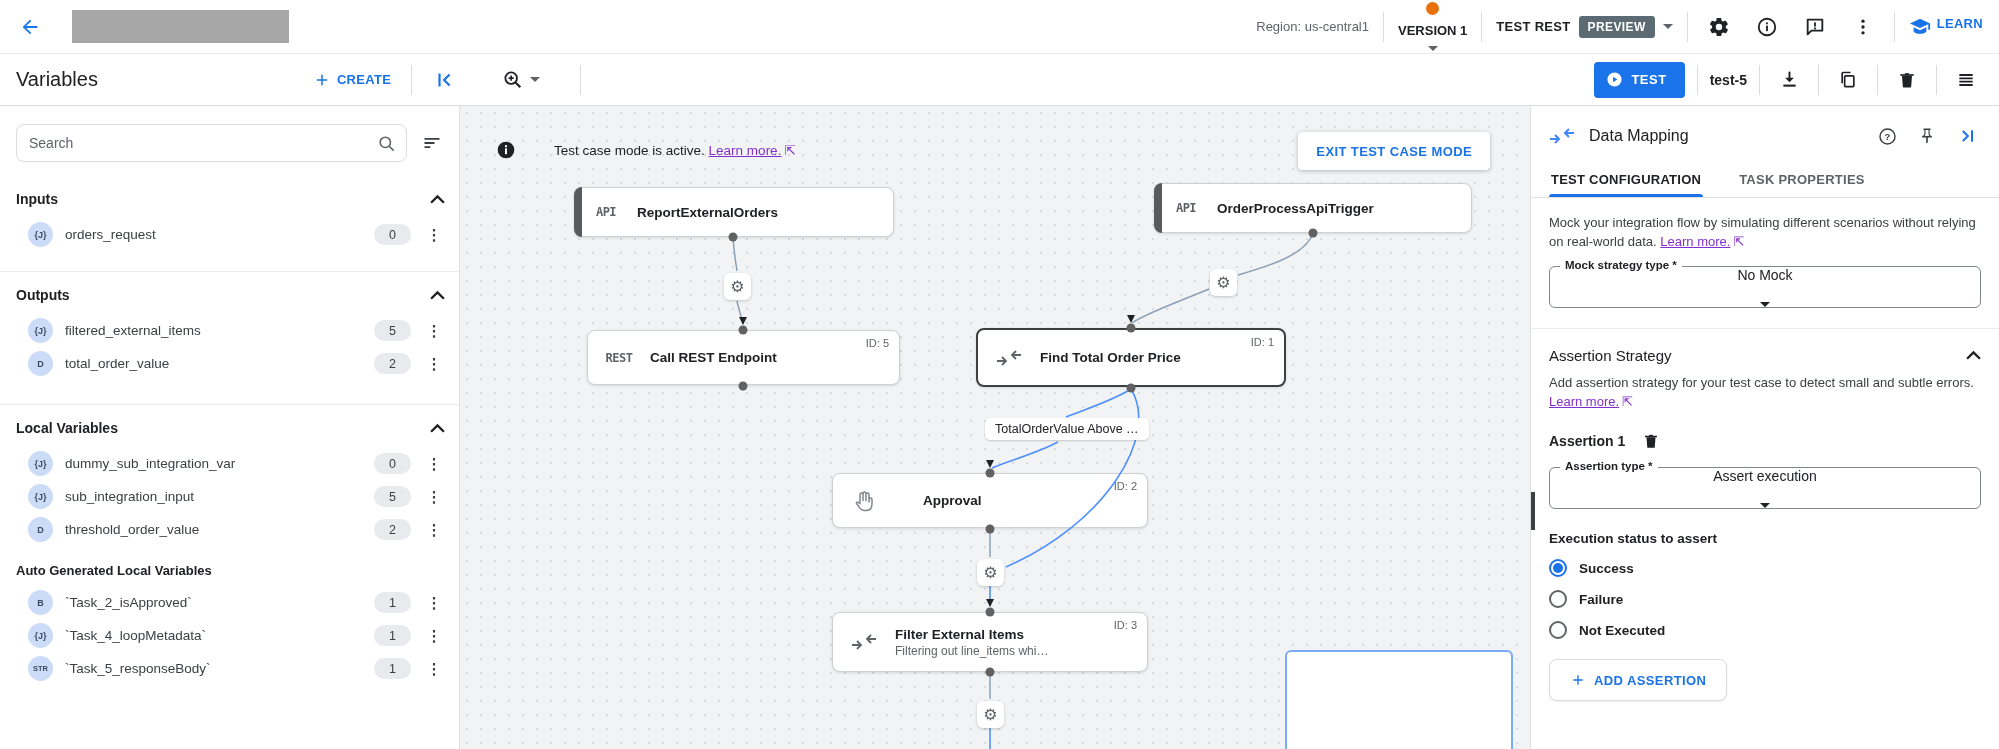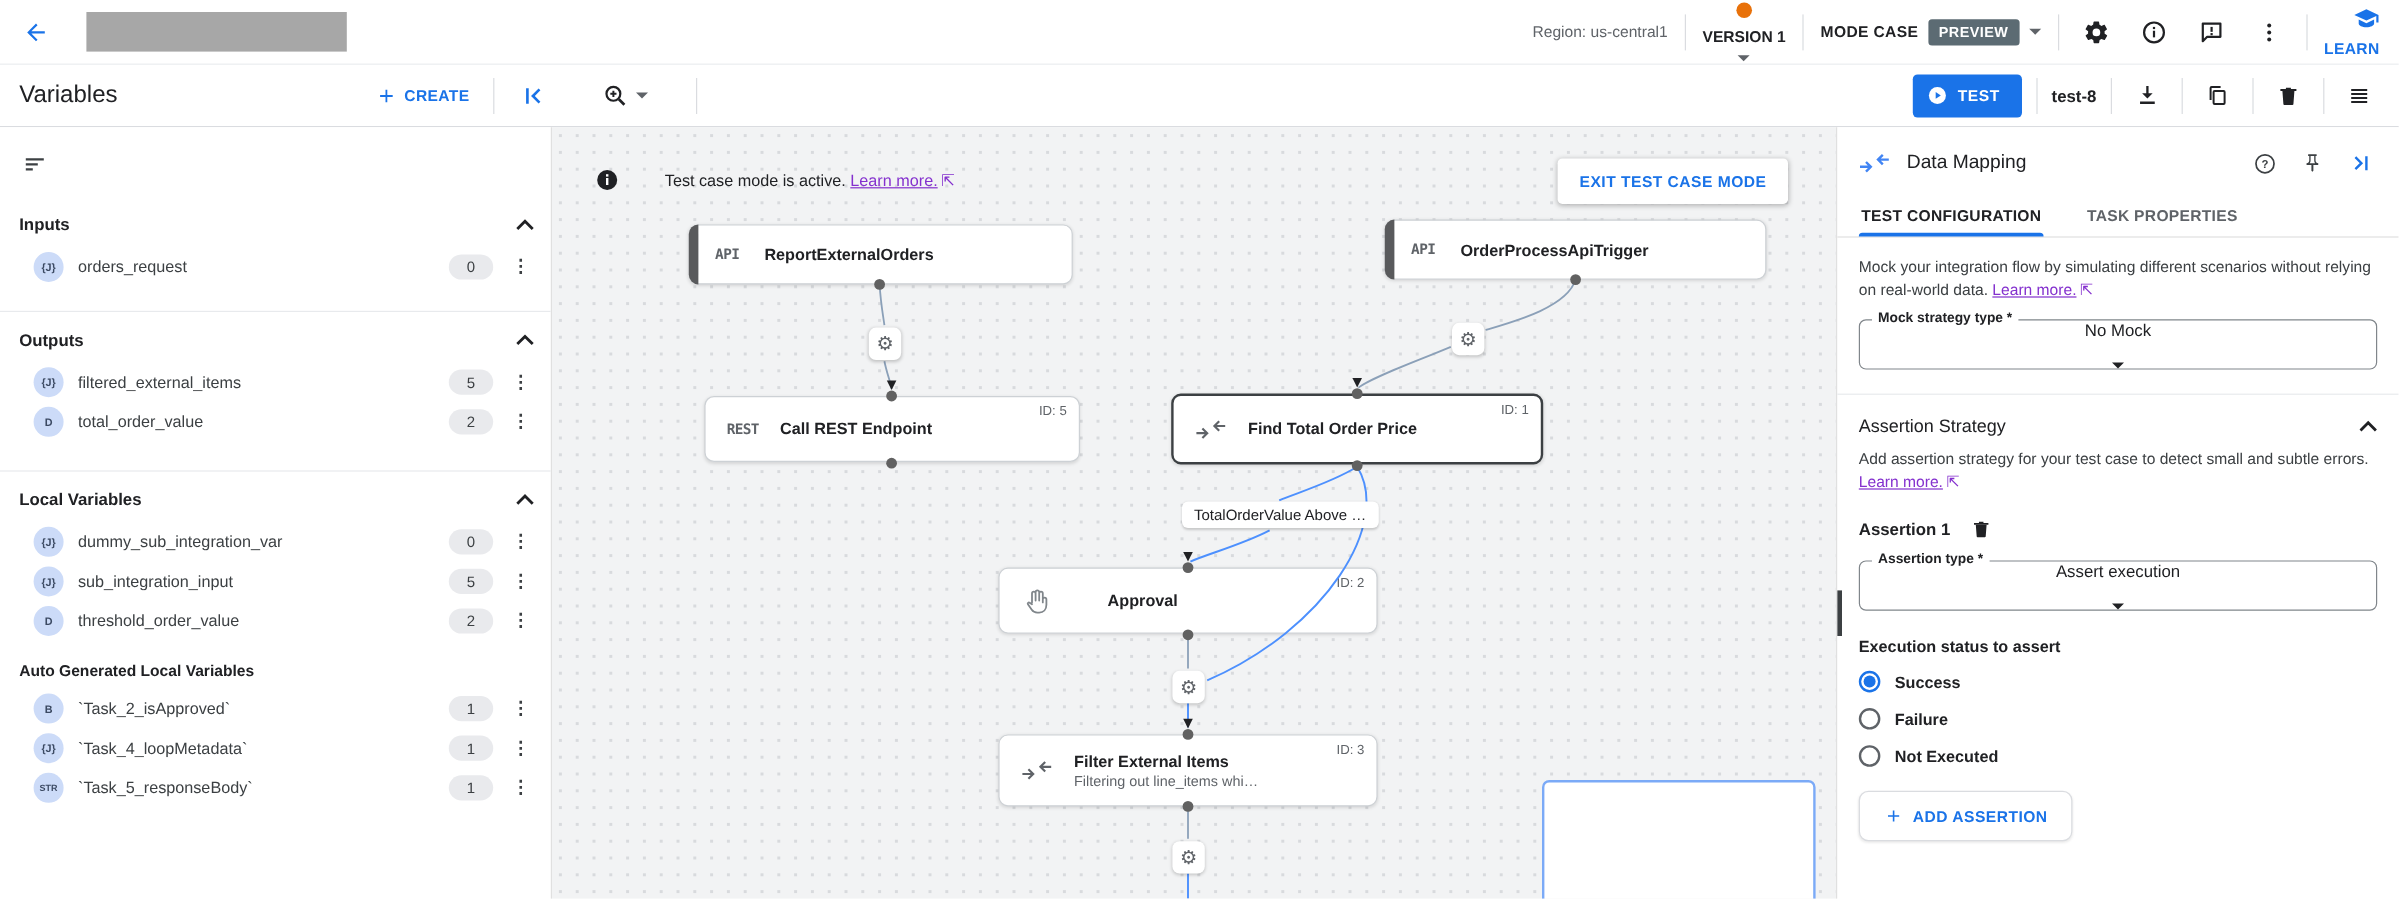--- a/index.html
+++ b/index.html
@@ -16,21 +16,21 @@
   .tb-text { font-size:13px; color:#5f6368; }
   .vdiv { width:1px; height:30px; background:#dadce0; }
   .version { display:flex; align-items:center; gap:8px; font-size:13px; font-weight:bold; color:#202124; cursor:pointer;flex-direction:column; }
   .dot-orange { width:13px; height:13px; border-radius:50%; background:#e8710a; }
   .caret { width:0; height:0; border-left:5px solid transparent; border-right:5px solid transparent; border-top:5px solid #5f6368; display:inline-block; }
   .testcase { display:flex; align-items:center; gap:8px; cursor:pointer; }
   .testcase-label { font-size:13px; font-weight:bold; letter-spacing:.3px; }
   .preview-badge { background:#5c6b73; color:#fff; font-size:12px; font-weight:bold; letter-spacing:.4px;
     padding:4px 9px; border-radius:3px; }
   .icon-btn { width:34px; height:34px; display:flex; align-items:center; justify-content:center; cursor:pointer; color:#202124; }
-  .learn { display:flex; align-items:flex-end; gap:6px; color:#1a73e8; font-size:13px; font-weight:bold; letter-spacing:.3px; cursor:pointer;flex-direction:column; }
+  .learn { display:flex; align-items:flex-start; gap:6px; color:#1a73e8; font-size:13px; font-weight:bold; letter-spacing:.3px; cursor:pointer; }
 
   
   .toolbar { height:52px; display:flex; align-items:center; border-bottom:1px solid #dadce0; background:#fff; flex:0 0 auto; padding:0 16px; }
   .panel-title { font-size:20px; color:#202124; }
   .create-btn { display:flex; align-items:center; gap:6px; color:#1a73e8; font-size:13px; font-weight:bold; letter-spacing:.3px; margin-left:215px; cursor:pointer; }
   .collapse-left { margin-left:22px; cursor:pointer; display:flex; align-items:center; }
   .zoom-ctl { display:flex; align-items:center; gap:6px; margin-left:46px; cursor:pointer; }
   .toolbar-right { margin-left:auto; display:flex; align-items:center; gap:12px; }
   .test-btn { background:#1a73e8; color:#fff; border:none; height:36px; padding:0 18px 0 12px; border-radius:4px;
     font-size:13px; font-weight:bold; letter-spacing:.5px; display:flex; align-items:center; gap:8px; cursor:pointer;
@@ -136,21 +136,21 @@
     <div class="topbar-right">
       <span class="tb-text">Region: us-central1</span>
       <div class="vdiv"></div>
       <div class="version">
         <span class="dot-orange"></span>
         <span>VERSION 1</span>
         <span class="caret"></span>
       </div>
       <div class="vdiv"></div>
       <div class="testcase">
-        <span class="testcase-label">MODE CASE</span>
+        <span class="testcase-label">TEST REST</span>
         <span class="preview-badge">PREVIEW</span>
         <span class="caret"></span>
       </div>
       <div class="vdiv"></div>
       <div class="icon-btn">
         <svg class="ic" width="22" height="22" viewBox="0 0 24 24">
             <path fill="#202124" d="M19.4 13c0-.3.1-.6.1-1s0-.7-.1-1l2.1-1.6c.2-.2.2-.4.1-.6l-2-3.5c-.1-.2-.4-.3-.6-.2l-2.5 1c-.5-.4-1.1-.7-1.7-1l-.4-2.6c0-.2-.2-.4-.5-.4h-4c-.2 0-.4.2-.5.4l-.4 2.6c-.6.3-1.2.6-1.7 1l-2.5-1c-.2-.1-.5 0-.6.2l-2 3.5c-.1.2-.1.5.1.6L4.5 11c0 .3-.1.6-.1 1s0 .7.1 1l-2.1 1.6c-.2.2-.2.4-.1.6l2 3.5c.1.2.4.3.6.2l2.5-1c.5.4 1.1.7 1.7 1l.4 2.6c0 .2.2.4.5.4h4c.2 0 .4-.2.5-.4l.4-2.6c.6-.3 1.2-.6 1.7-1l2.5 1c.2.1.5 0 .6-.2l2-3.5c.1-.2.1-.5-.1-.6L19.4 13zM12 15.5A3.5 3.5 0 1 1 12 8.5a3.5 3.5 0 0 1 0 7z"></path>
           </svg>
       </div>
       <div class="icon-btn">
@@ -212,21 +212,21 @@
 
     <div class="toolbar-right">
       <button class="test-btn">
         <svg class="ic" width="17" height="17" viewBox="0 0 24 24">
             <circle cx="12" cy="12" r="10" fill="#fff"></circle>
             <path d="M10 8l6 4-6 4z" fill="#1a73e8"></path>
           </svg>
         <span>TEST</span>
       </button>
       <div class="vdiv"></div>
-      <span class="test-name">test-8</span>
+      <span class="test-name">test-5</span>
       <div class="vdiv"></div>
       <div class="icon-btn">
         <svg class="ic" width="21" height="21" viewBox="0 0 24 24">
             <path d="M12 3v10.5" stroke="#202124" stroke-width="2.2"></path>
             <path d="M7 10l5 5 5-5z" fill="#202124"></path>
             <path d="M5 19h14" stroke="#202124" stroke-width="2.4"></path>
           </svg>
       </div>
       <div class="vdiv"></div>
       <div class="icon-btn">
@@ -249,20 +249,27 @@
             <path d="M4 6h16M4 10h16M4 14h16M4 18h16" stroke="#202124" stroke-width="2.2"></path>
           </svg>
       </div>
     </div>
   </div>
 
   <div class="content">
 
     <div class="sidebar">
       <div class="search-row">
+        <div class="search-box">
+          <input type="text" placeholder="Search" style="">
+          <svg class="ic" width="19" height="19" viewBox="0 0 24 24">
+              <circle cx="10.5" cy="10.5" r="6.5" fill="none" stroke="#5f6368" stroke-width="2"></circle>
+              <path d="M15.5 15.5L21 21" stroke="#5f6368" stroke-width="2"></path>
+            </svg>
+        </div>
         <div class="icon-btn" style="width:26px;height:26px;">
           <svg class="ic" width="20" height="20" viewBox="0 0 24 24">
               <path d="M3 7h18M3 12h12M3 17h7" stroke="#3c4043" stroke-width="2.2"></path>
             </svg>
         </div>
       </div>
 
       <div class="section">
         <div class="sec-head">
           <span class="sec-title">Inputs</span>

